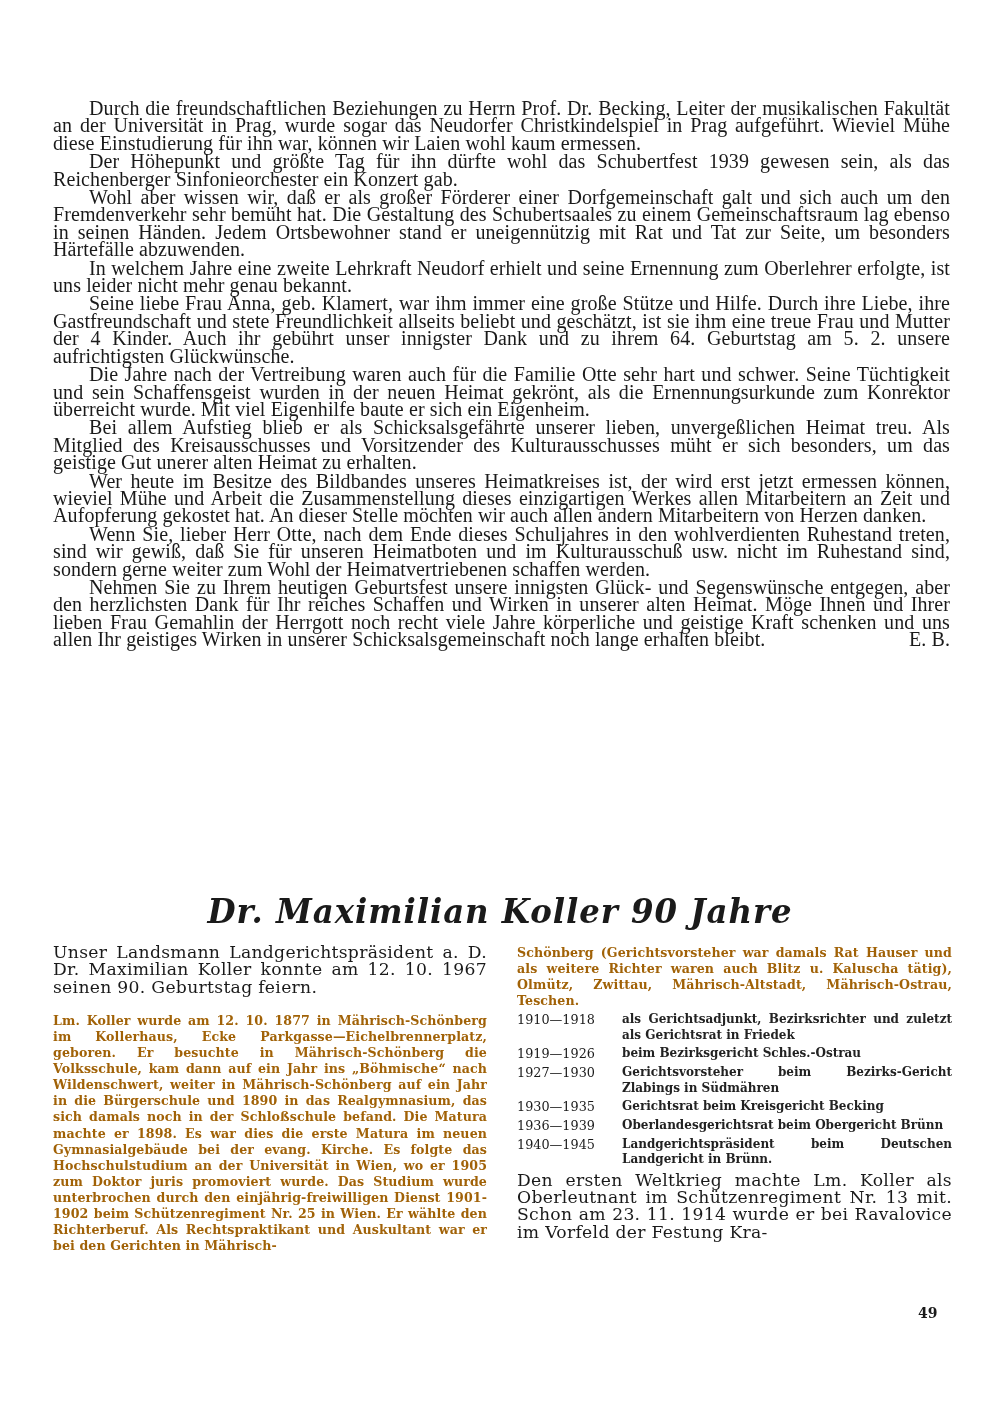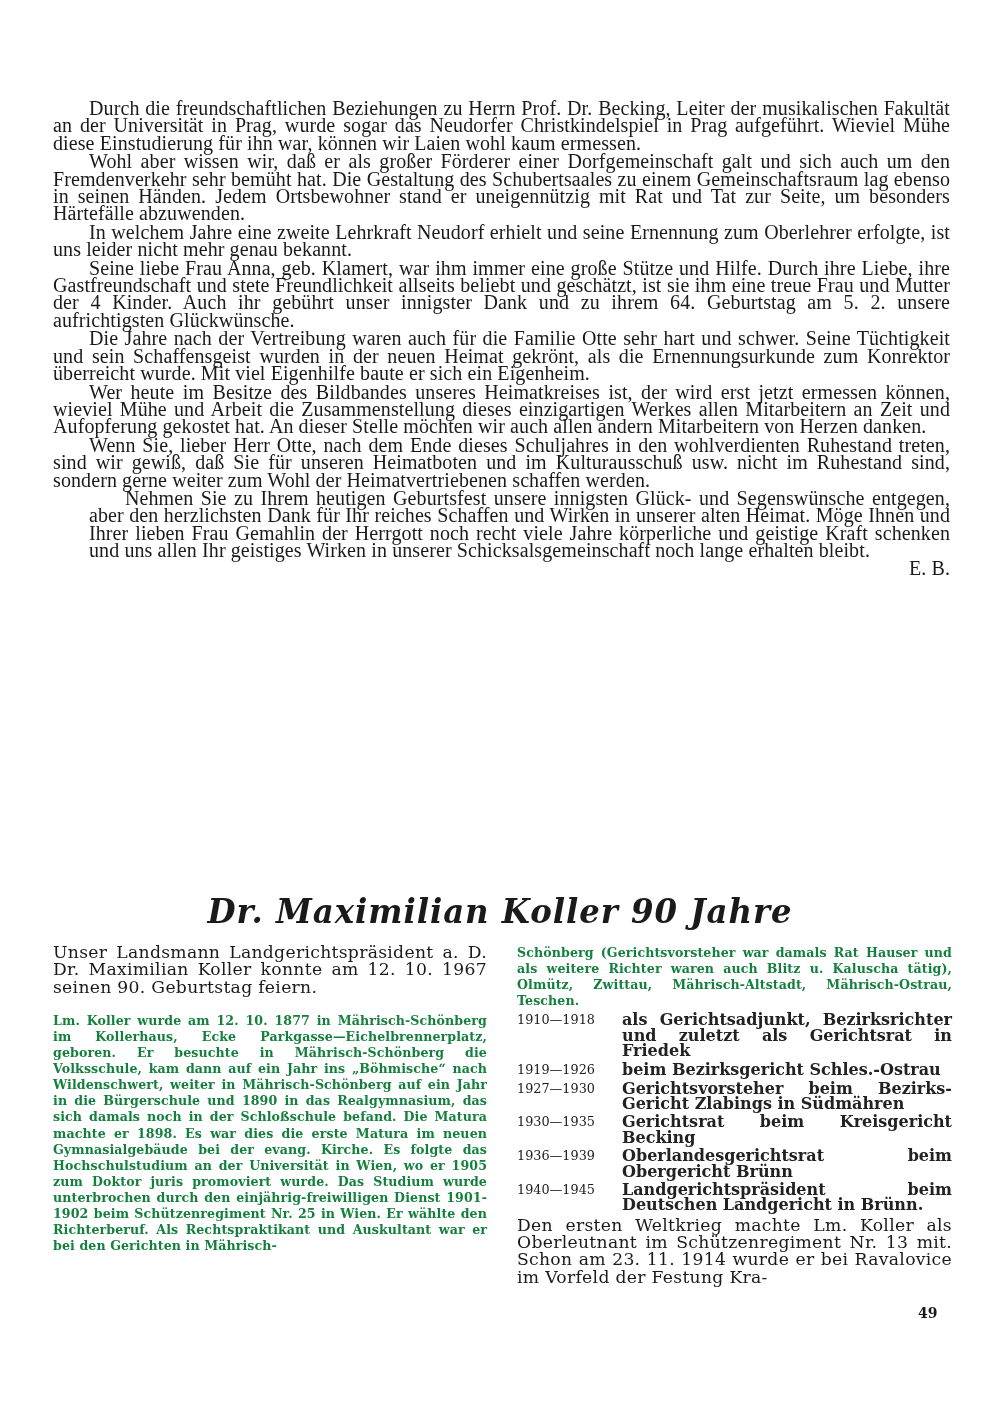--- a/index.html
+++ b/index.html
@@ -20,21 +20,21 @@
       left: 53px;
       top: 100px;
       width: 897px;
       font-family: "Liberation Serif", serif;
       font-size: 20px;
       line-height: 17.4px;
       text-align: justify;
       letter-spacing: 0.1px;
     }
     .upper p { margin: 0 0 1px 0; text-indent: 36px; }
-    .upper p.last { position: relative; margin-left: 36px; }
+    .upper p.last { position: relative; }
     .signature { float: right; margin-left: 10px; }
 
     
     .headline {
       position: absolute;
       left: 0;
       top: 892px;
       width: 1000px;
       text-align: center;
       font-family: "DejaVu Serif", serif;
@@ -67,38 +67,38 @@
       letter-spacing: 0.3px;
     }
     .small {
       margin: 0;
       font-family: "DejaVu Serif", serif;
       font-size: 12.6px;
       line-height: 16.1px;
       text-align: justify;
       font-weight: bold;
       letter-spacing: 0.1px;
-      color: #15803d;
+      color: #a16207;
     }
     .col-left .small { margin-top: 17px; }
 
     .career { margin-top: 3px; }
     .career-row { display: flex; margin-bottom: 3px; }
     .career-years {
       width: 105px;
       flex: none;
       font-family: "DejaVu Serif", serif;
       font-size: 12.8px;
       line-height: 16px;
       font-weight: normal;
     }
     .career-text {
       flex: 1;
       font-family: "DejaVu Serif", serif;
-      font-size: 16px;
+      font-size: 12px;
       line-height: 15.4px;
       font-weight: bold;
       text-align: justify;
       color: #222;
     }
     .col-right .lead { margin-top: 4px; }
 
     .page-number {
       position: absolute;
       left: 918px;
@@ -108,24 +108,26 @@
       font-size: 14px;
     }
   </style>
 </head>
 <body>
 
 <div class="page">
 
   <div class="upper">
     <p>Durch die freundschaftlichen Beziehungen zu Herrn Prof. Dr. Becking, Leiter der musikalischen Fakultät an der Universität in Prag, wurde sogar das Neudorfer Christkindelspiel in Prag aufgeführt. Wieviel Mühe diese Einstudierung für ihn war, können wir Laien wohl kaum ermessen.</p>
+    <p>Der Höhepunkt und größte Tag für ihn dürfte wohl das Schubertfest 1939 gewesen sein, als das Reichenberger Sinfonieorchester ein Konzert gab.</p>
     <p>Wohl aber wissen wir, daß er als großer Förderer einer Dorfgemeinschaft galt und sich auch um den Fremdenverkehr sehr bemüht hat. Die Gestaltung des Schubertsaales zu einem Gemeinschaftsraum lag ebenso in seinen Händen. Jedem Ortsbewohner stand er uneigennützig mit Rat und Tat zur Seite, um besonders Härtefälle abzuwenden.</p>
     <p>In welchem Jahre eine zweite Lehrkraft Neudorf erhielt und seine Ernennung zum Oberlehrer erfolgte, ist uns leider nicht mehr genau bekannt.</p>
     <p>Seine liebe Frau Anna, geb. Klamert, war ihm immer eine große Stütze und Hilfe. Durch ihre Liebe, ihre Gastfreundschaft und stete Freundlichkeit allseits beliebt und geschätzt, ist sie ihm eine treue Frau und Mutter der 4 Kinder. Auch ihr gebührt unser innigster Dank und zu ihrem 64. Geburtstag am 5. 2. unsere aufrichtigsten Glückwünsche.</p>
     <p>Die Jahre nach der Vertreibung waren auch für die Familie Otte sehr hart und schwer. Seine Tüchtigkeit und sein Schaffensgeist wurden in der neuen Heimat gekrönt, als die Ernennungsurkunde zum Konrektor überreicht wurde. Mit viel Eigenhilfe baute er sich ein Eigenheim.</p>
+    <p>Bei allem Aufstieg blieb er als Schicksalsgefährte unserer lieben, unvergeßlichen Heimat treu. Als Mitglied des Kreisausschusses und Vorsitzender des Kulturausschusses müht er sich besonders, um das geistige Gut unerer alten Heimat zu erhalten.</p>
     <p>Wer heute im Besitze des Bildbandes unseres Heimatkreises ist, der wird erst jetzt ermessen können, wieviel Mühe und Arbeit die Zusammenstellung dieses einzigartigen Werkes allen Mitarbeitern an Zeit und Aufopferung gekostet hat. An dieser Stelle möchten wir auch allen andern Mitarbeitern von Herzen danken.</p>
     <p>Wenn Sie, lieber Herr Otte, nach dem Ende dieses Schuljahres in den wohlverdienten Ruhestand treten, sind wir gewiß, daß Sie für unseren Heimatboten und im Kulturausschuß usw. nicht im Ruhestand sind, sondern gerne weiter zum Wohl der Heimatvertriebenen schaffen werden.</p>
     <p class="last"><span>Nehmen Sie zu Ihrem heutigen Geburtsfest unsere innigsten Glück- und Segenswünsche entgegen, aber den herzlichsten Dank für Ihr reiches Schaffen und Wirken in unserer alten Heimat. Möge Ihnen und Ihrer lieben Frau Gemahlin der Herrgott noch recht viele Jahre körperliche und geistige Kraft schenken und uns allen Ihr geistiges Wirken in unserer Schicksalsgemeinschaft noch lange erhalten bleibt.</span> <span class="signature">E. B.</span></p>
   </div>
 
   <div class="headline">Dr. Maximilian Koller 90 Jahre</div>
 
   <div class="col-left">
     <p class="lead">Unser Landsmann Landgerichtspräsident a. D. Dr. Maximilian Koller konnte am 12. 10. 1967 seinen 90. Geburtstag feiern.</p>
     <p class="small">Lm. Koller wurde am 12. 10. 1877 in Mährisch-Schönberg im Kollerhaus, Ecke Parkgasse—Eichelbrennerplatz, geboren. Er besuchte in Mährisch-Schönberg die Volksschule, kam dann auf ein Jahr ins „Böhmische“ nach Wildenschwert, weiter in Mährisch-Schönberg auf ein Jahr in die Bürgerschule und 1890 in das Realgymnasium, das sich damals noch in der Schloßschule befand. Die Matura machte er 1898. Es war dies die erste Matura im neuen Gymnasialgebäude bei der evang. Kirche. Es folgte das Hochschulstudium an der Universität in Wien, wo er 1905 zum Doktor juris promoviert wurde. Das Studium wurde unterbrochen durch den einjährig-freiwilligen Dienst 1901-1902 beim Schützenregiment Nr. 25 in Wien. Er wählte den Richterberuf. Als Rechtspraktikant und Auskultant war er bei den Gerichten in Mährisch-</p>

